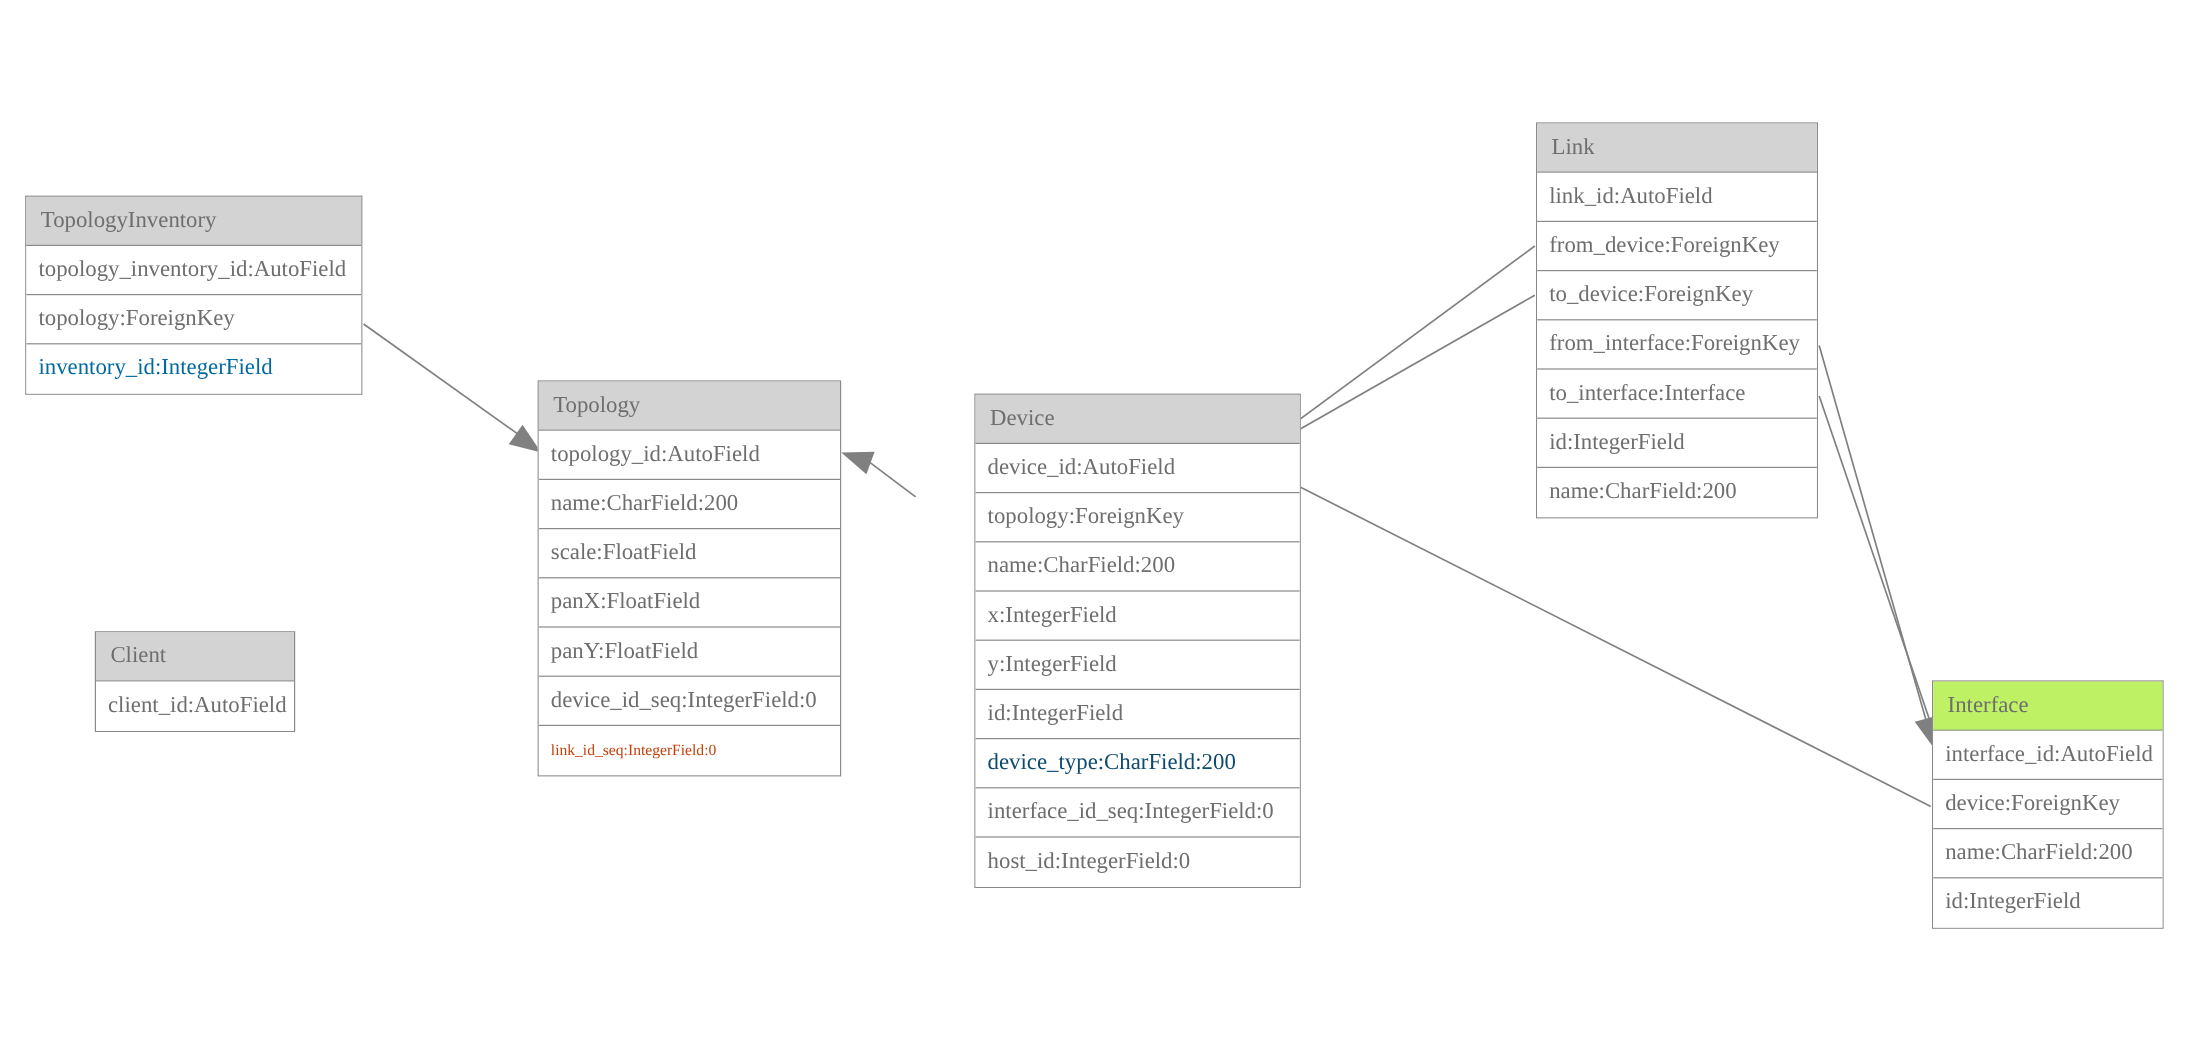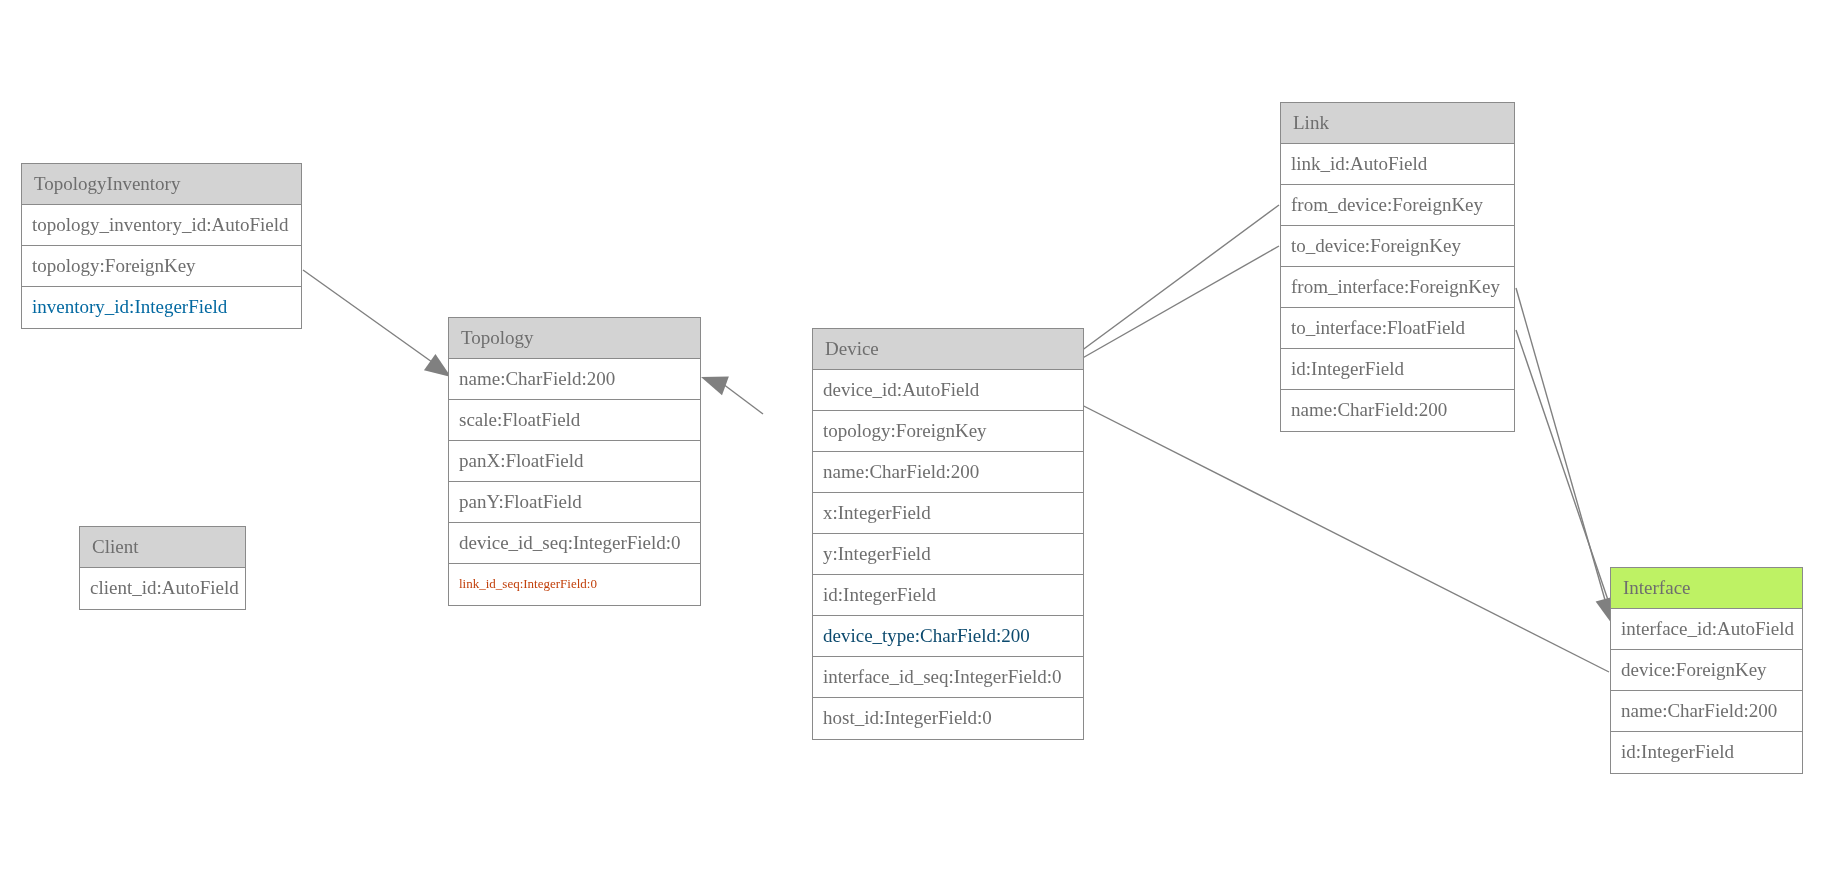--- a/index.html
+++ b/index.html
@@ -112,20 +112,21 @@
     </div>
     <div class="entity" style="left: 79px; top: 526px; width: 167px; border-color: rgb(138, 138, 138);">
       <div class="entity-header" style="background: rgb(211, 211, 211); color: rgb(110, 110, 110); border-bottom-color: rgb(138, 138, 138); height: 41px; line-height: 40px; font-size: 19px;">Client</div>
       <div class="entity-rows">
         <div class="entity-row" style="color: rgb(110, 110, 110); border-bottom-color: rgb(138, 138, 138); height: 41px; line-height: 40px; font-size: 19px;">client_id:AutoField</div>
       </div>
     </div>
     <div class="entity" style="left: 448px; top: 317px; width: 253px; border-color: rgb(138, 138, 138);">
       <div class="entity-header" style="background: rgb(211, 211, 211); color: rgb(110, 110, 110); border-bottom-color: rgb(138, 138, 138); height: 41px; line-height: 40px; font-size: 19px;">Topology</div>
       <div class="entity-rows">
+        <div class="entity-row" style="color: rgb(110, 110, 110); border-bottom-color: rgb(138, 138, 138); height: 41px; line-height: 40px; font-size: 19px;">topology_id:AutoField</div>
         <div class="entity-row" style="color: rgb(110, 110, 110); border-bottom-color: rgb(138, 138, 138); height: 41px; line-height: 40px; font-size: 19px;">name:CharField:200</div>
         <div class="entity-row" style="color: rgb(110, 110, 110); border-bottom-color: rgb(138, 138, 138); height: 41px; line-height: 40px; font-size: 19px;">scale:FloatField</div>
         <div class="entity-row" style="color: rgb(110, 110, 110); border-bottom-color: rgb(138, 138, 138); height: 41px; line-height: 40px; font-size: 19px;">panX:FloatField</div>
         <div class="entity-row" style="color: rgb(110, 110, 110); border-bottom-color: rgb(138, 138, 138); height: 41px; line-height: 40px; font-size: 19px;">panY:FloatField</div>
         <div class="entity-row" style="color: rgb(110, 110, 110); border-bottom-color: rgb(138, 138, 138); height: 41px; line-height: 40px; font-size: 19px;">device_id_seq:IntegerField:0</div>
         <div class="entity-row" style="color: #c2410c; border-bottom-color: rgb(138, 138, 138); height: 41px; line-height: 40px; font-size: 13px;">link_id_seq:IntegerField:0</div>
       </div>
     </div>
     <div class="entity" style="left: 764px; top: 328px; width: 272px; border-color: rgb(138, 138, 138); margin-left: 48px;">
       <div class="entity-header" style="background: rgb(211, 211, 211); color: rgb(110, 110, 110); border-bottom-color: rgb(138, 138, 138); height: 41px; line-height: 40px; font-size: 19px;">Device</div>
@@ -141,21 +142,21 @@
         <div class="entity-row" style="color: rgb(110, 110, 110); border-bottom-color: rgb(138, 138, 138); height: 41px; line-height: 40px; font-size: 19px;">host_id:IntegerField:0</div>
       </div>
     </div>
     <div class="entity" style="left: 1280px; top: 102px; width: 235px; border-color: rgb(138, 138, 138);">
       <div class="entity-header" style="background: rgb(211, 211, 211); color: rgb(110, 110, 110); border-bottom-color: rgb(138, 138, 138); height: 41px; line-height: 40px; font-size: 19px;">Link</div>
       <div class="entity-rows">
         <div class="entity-row" style="color: rgb(110, 110, 110); border-bottom-color: rgb(138, 138, 138); height: 41px; line-height: 40px; font-size: 19px;">link_id:AutoField</div>
         <div class="entity-row" style="color: rgb(110, 110, 110); border-bottom-color: rgb(138, 138, 138); height: 41px; line-height: 40px; font-size: 19px;">from_device:ForeignKey</div>
         <div class="entity-row" style="color: rgb(110, 110, 110); border-bottom-color: rgb(138, 138, 138); height: 41px; line-height: 40px; font-size: 19px; font-family: Liberation Serif, serif;">to_device:ForeignKey</div>
         <div class="entity-row" style="color: rgb(110, 110, 110); border-bottom-color: rgb(138, 138, 138); height: 41px; line-height: 40px; font-size: 19px;">from_interface:ForeignKey</div>
-        <div class="entity-row" style="color: rgb(110, 110, 110); border-bottom-color: rgb(138, 138, 138); height: 41px; line-height: 40px; font-size: 19px;">to_interface:FloatField</div>
+        <div class="entity-row" style="color: rgb(110, 110, 110); border-bottom-color: rgb(138, 138, 138); height: 41px; line-height: 40px; font-size: 19px;">to_interface:Interface</div>
         <div class="entity-row" style="color: rgb(110, 110, 110); border-bottom-color: rgb(138, 138, 138); height: 41px; line-height: 40px; font-size: 19px;">id:IntegerField</div>
         <div class="entity-row" style="color: rgb(110, 110, 110); border-bottom-color: rgb(138, 138, 138); height: 41px; line-height: 40px; font-size: 19px;">name:CharField:200</div>
       </div>
     </div>
     <div class="entity" style="left: 1610px; top: 567px; width: 193px; border-color: rgb(138, 138, 138);">
       <div class="entity-header" style="background: #bef264; color: rgb(110, 110, 110); border-bottom-color: rgb(138, 138, 138); height: 41px; line-height: 40px; font-size: 19px;">Interface</div>
       <div class="entity-rows">
         <div class="entity-row" style="color: rgb(110, 110, 110); border-bottom-color: rgb(138, 138, 138); height: 41px; line-height: 40px; font-size: 19px;">interface_id:AutoField</div>
         <div class="entity-row" style="color: rgb(110, 110, 110); border-bottom-color: rgb(138, 138, 138); height: 41px; line-height: 40px; font-size: 19px;">device:ForeignKey</div>
         <div class="entity-row" style="color: rgb(110, 110, 110); border-bottom-color: rgb(138, 138, 138); height: 41px; line-height: 40px; font-size: 19px;">name:CharField:200</div>

